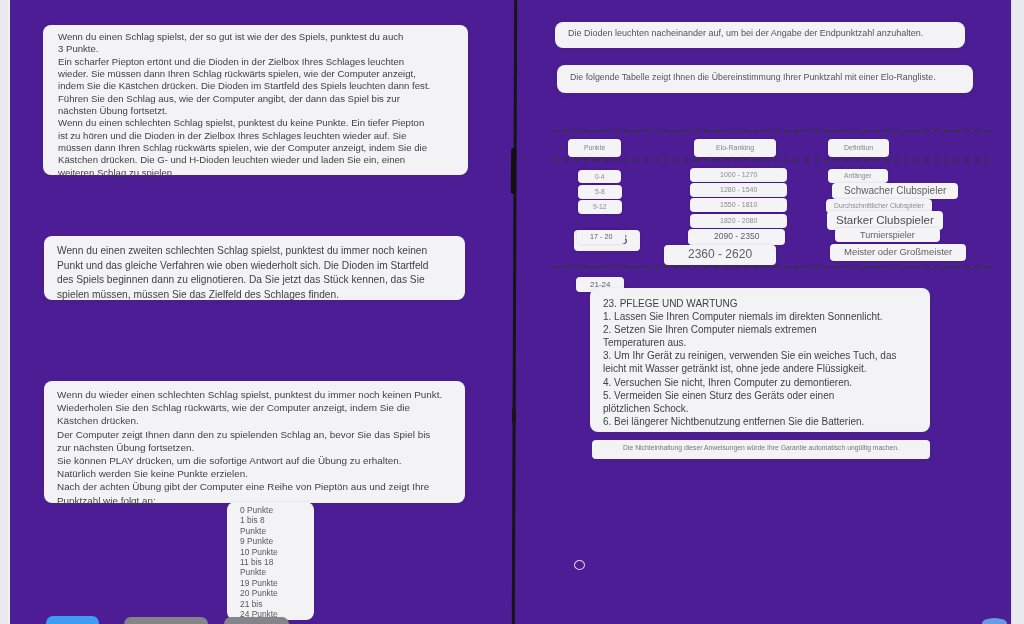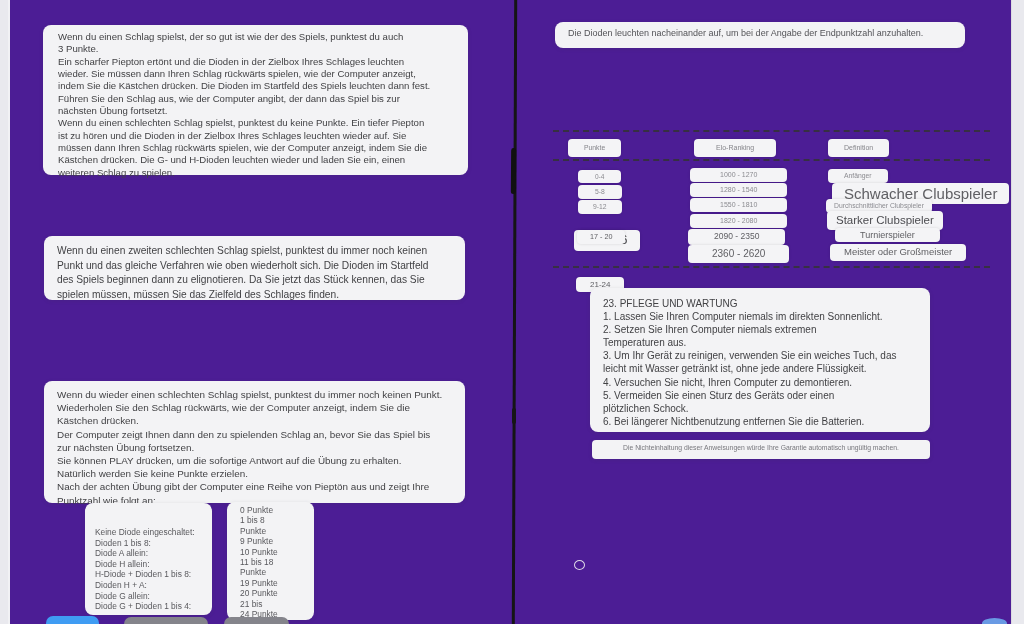--- a/index.html
+++ b/index.html
@@ -65,29 +65,20 @@
               font-size:9.9px;line-height:13.2px;">Wenn du wieder einen schlechten Schlag spielst, punktest du immer noch keinen Punkt.
 Wiederholen Sie den Schlag rückwärts, wie der Computer anzeigt, indem Sie die
 Kästchen drücken.
 Der Computer zeigt Ihnen dann den zu spielenden Schlag an, bevor Sie das Spiel bis
 zur nächsten Übung fortsetzen.
 Sie können PLAY drücken, um die sofortige Antwort auf die Übung zu erhalten.
 Natürlich werden Sie keine Punkte erzielen.
 Nach der achten Übung gibt der Computer eine Reihe von Pieptön aus und zeigt Ihre
 Punktzahl wie folgt an:</div>
 
-  <div class="obox txt" style="left:85px;top:503px;width:107px;height:88px;padding:24px 10px 0 10px;
-              font-size:8.4px;line-height:10.6px;color:#59595d;">Keine Diode eingeschaltet:
-Dioden 1 bis 8:
-Diode A allein:
-Diode H allein:
-H-Diode + Dioden 1 bis 8:
-Dioden H + A:
-Diode G allein:
-Diode G + Dioden 1 bis 4:</div>
 
   <div class="obox txt" style="left:227px;top:502px;width:62px;height:115px;padding:3px 12px 0 13px;
               font-size:8.4px;line-height:10.4px;color:#59595d;">0 Punkte
 1 bis 8
 Punkte
 9 Punkte
 10 Punkte
 11 bis 18
 Punkte
 19 Punkte
@@ -97,52 +88,56 @@
 
   <div class="spine"></div>
   <div class="spine-blob1"></div>
   <div class="spine-blob2"></div>
 
   <div class="obox" style="left:555px;top:22px;width:384px;height:14px;padding:6px 13px;
               font-size:9px;color:#545458;">
     <span>Die Dioden leuchten nacheinander auf, um bei der Angabe der Endpunktzahl anzuhalten.</span>
   </div>
 
+  <div class="obox" style="left:557px;top:65px;width:390px;height:14px;padding:7px 13px;
+              font-size:8.8px;color:#545458;">
+    <span>Die folgende Tabelle zeigt Ihnen die Übereinstimmung Ihrer Punktzahl mit einer Elo-Rangliste.</span>
+  </div>
 
   <div>
     <div class="dash" style="top:130px;"></div>
     <div class="dash" style="top:159px;"></div>
     <div class="dash" style="top:266px;"></div>
 
     <span class="pill t-hd" style="left:568px;top:139px;font-size:6.8px;padding:5px 16px;">Punkte</span>
     <span class="pill t-hd" style="left:694px;top:139px;font-size:7px;padding:5px 22px;">Elo-Ranking</span>
     <span class="pill t-hd" style="left:828px;top:139px;font-size:7px;padding:5px 16px;">Definition</span>
 
     <span class="pill t-sm" style="left:578px;top:170px;font-size:6.5px;padding:3px 17px;">0-4</span>
     <span class="pill t-sm" style="left:690px;top:168px;font-size:7px;padding:3px 30px;">1000 - 1270</span>
     <span class="pill t-sm" style="left:828px;top:169px;font-size:6.8px;padding:3px 16px;">Anfänger</span>
 
     <span class="pill t-sm" style="left:578px;top:185px;font-size:6.8px;padding:3px 17px;">5-8</span>
     <span class="pill t-sm" style="left:690px;top:183px;font-size:7px;padding:3px 30px;">1280 - 1540</span>
-    <span class="pill t-md" style="left:832px;top:183px;font-size:15px;padding:2px 12px;">Schwacher Clubspieler</span>
+    <span class="pill t-md" style="left:832px;top:183px;font-size:10px;padding:2px 12px;">Schwacher Clubspieler</span>
 
     <span class="pill t-sm" style="left:578px;top:200px;font-size:6.8px;padding:3px 15px;">9-12</span>
     <span class="pill t-sm" style="left:690px;top:198px;font-size:7px;padding:3px 30px;">1550 - 1810</span>
     <span class="pill t-sm" style="left:826px;top:199px;font-size:6.8px;padding:3px 8px;">Durchschnittlicher Clubspieler</span>
 
     <span class="pill t-lg" style="left:574px;top:230px;font-size:13px;padding:3px 13px;">13 - 16</span>
     <span class="pill t-sm" style="left:690px;top:214px;font-size:7px;padding:3px 30px;">1820 - 2080</span>
     <span class="pill t-lg" style="left:827px;top:211px;font-size:11.5px;padding:3px 9px;">Starker Clubspieler</span>
 
     <span class="pill t-md" style="left:577px;top:230px;font-size:7.2px;padding:3px 13px;">17 - 20</span>
     <span class="pill t-md" style="left:688px;top:229px;font-size:8.5px;padding:3px 26px;">2090 - 2350</span>
     <span class="pill t-md" style="left:835px;top:228px;font-size:9px;padding:2px 25px;">Turnierspieler</span>
 
     <span class="pill t-md" style="left:576px;top:245px;font-size:8px;padding:3px 14px;margin-top:32px;">21-24</span>
-    <span class="pill t-md" style="left:688px;top:245px;font-size:10px;padding:3px 24px;">2360 - 2620</span>
+    <span class="pill t-md" style="left:664px;top:245px;font-size:12px;padding:3px 24px;">2360 - 2620</span>
     <span class="pill t-md" style="left:830px;top:244px;font-size:9.5px;padding:3px 14px;">Meister oder Großmeister</span>
   </div>
 
   <div class="obox txt" style="left:590px;top:288px;width:314px;height:126px;padding:9px 13px;
               font-size:10px;line-height:13.1px;">23. PFLEGE UND WARTUNG
 1. Lassen Sie Ihren Computer niemals im direkten Sonnenlicht.
 2. Setzen Sie Ihren Computer niemals extremen
 Temperaturen aus.
 3. Um Ihr Gerät zu reinigen, verwenden Sie ein weiches Tuch, das
 leicht mit Wasser getränkt ist, ohne jede andere Flüssigkeit.

